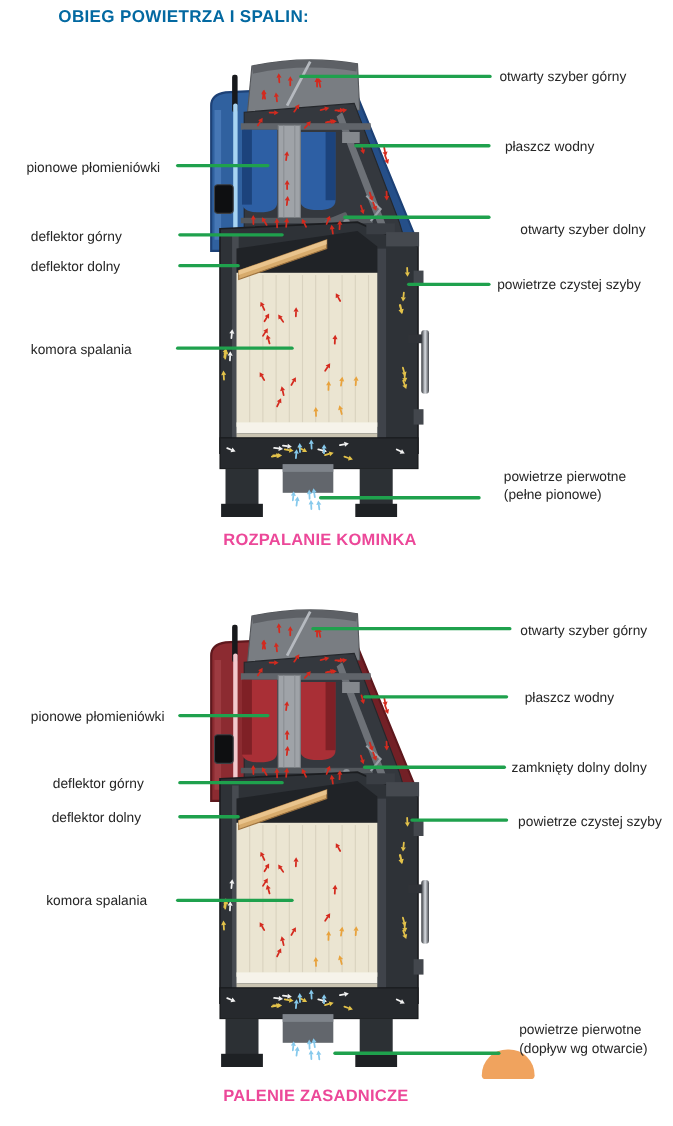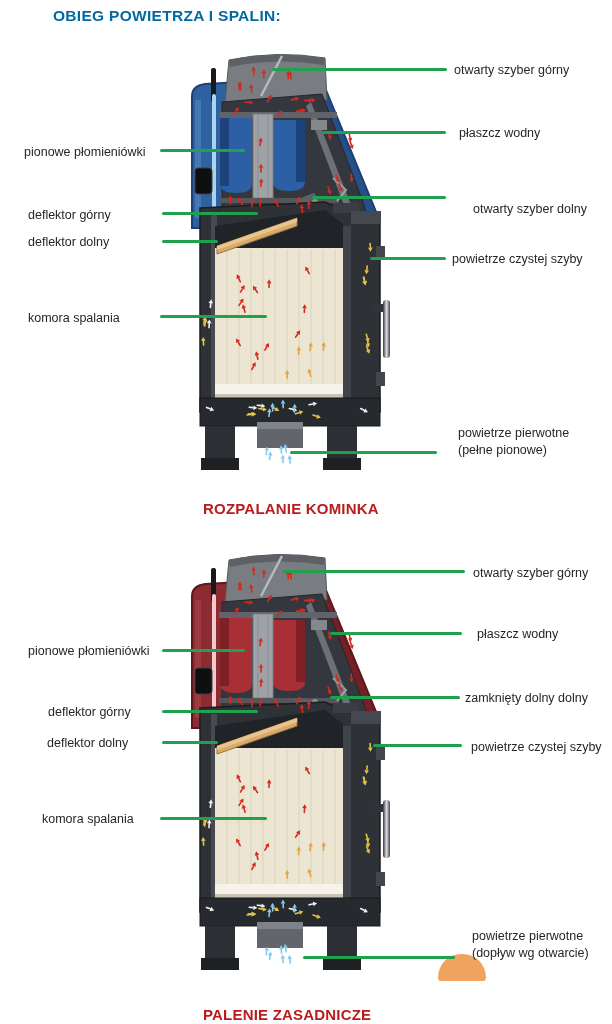--- a/index.html
+++ b/index.html
@@ -5,22 +5,22 @@
   html,body{margin:0;padding:0;}
   body{
     width:612px;height:1024px;position:relative;overflow:hidden;
     background:#ffffff;font-family:"Liberation Sans", sans-serif;
   }
   .title{
     position:absolute;left:53px;top:7px;font-size:15.5px;font-weight:700;
     color:#0369a1;letter-spacing:.3px;z-index:10;white-space:nowrap;
   }
   .caption{
-    position:absolute;font-size:15px;font-weight:700;color:#b91c1c;
-    letter-spacing:.2px;text-align:center;z-index:10;white-space:nowrap;margin-top:18px;
+    position:absolute;font-size:15px;font-weight:700;color:#ec4899;
+    letter-spacing:.2px;text-align:center;z-index:10;white-space:nowrap;
   }
   .label{
     position:absolute;font-size:12.5px;font-weight:400;color:#262626;
     line-height:17px;white-space:nowrap;z-index:10;
   }
   .callout{
     position:absolute;height:3px;background:var(--green,#1fa14d);
     border-radius:2px;z-index:6;
   }
   svg.stove{position:absolute;width:270px;height:430px;z-index:1;}

